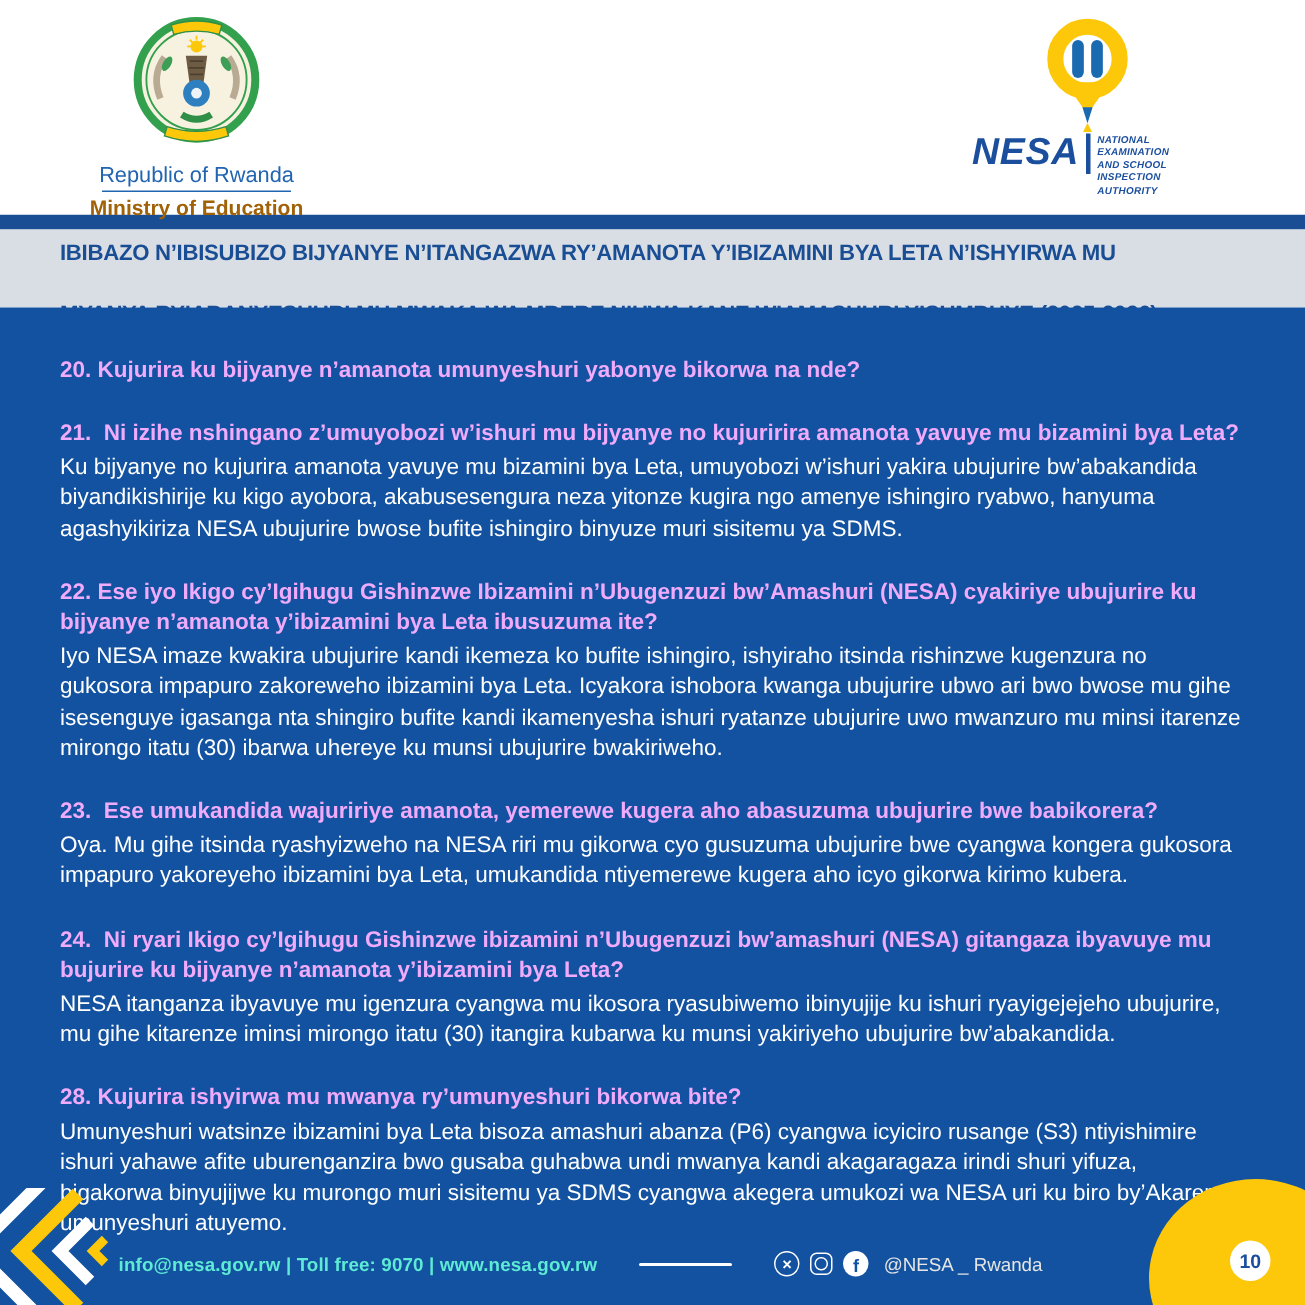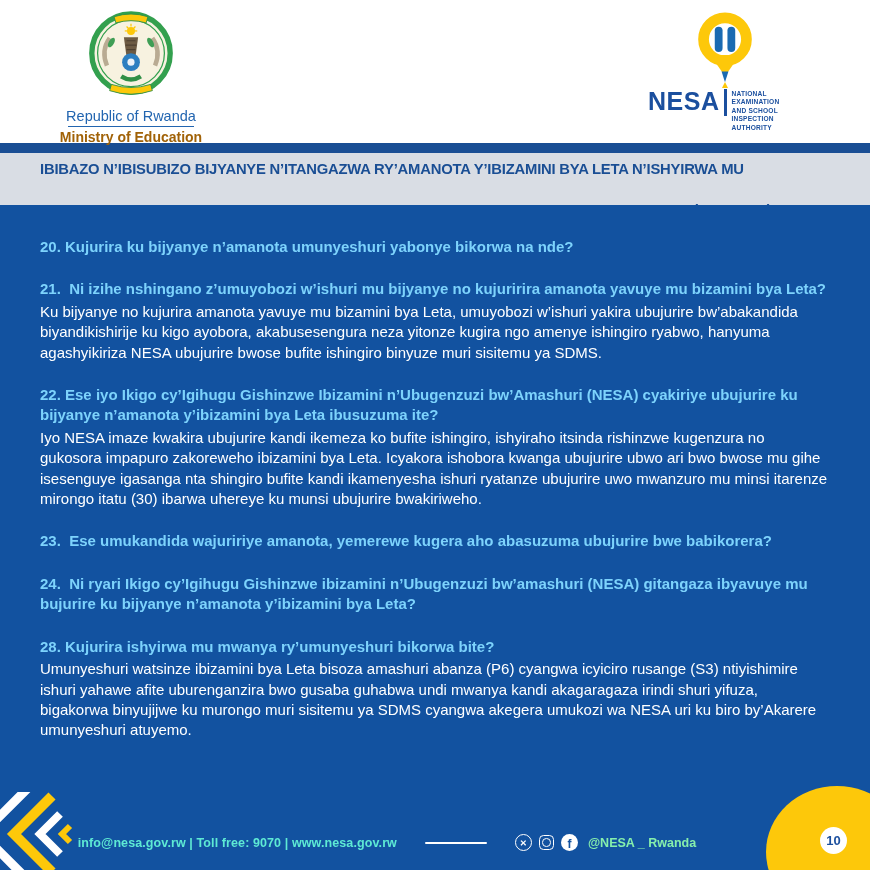--- a/index.html
+++ b/index.html
@@ -8,51 +8,51 @@
     background:#ffffff; overflow:hidden;
     font-family:"Liberation Sans", sans-serif;
     display:flex; flex-direction:column;
   }
   
   .header { height:143px; position:relative; background:#fff; flex:none; }
   .gov-logo { position:absolute; left:58px; top:8px; width:146px; text-align:center; }
   .gov-name { color:#2265b0; font-size:14.5px; margin-top:2px; }
   .gov-rule { border-top:1.5px solid #2265b0; margin:2px 10px 2px; }
   .gov-ministry { color:#a16207; font-size:14px; font-weight:bold; }
-  .nesa-logo { position:absolute; right:64px; top:12px; width:158px; }
+  .nesa-logo { position:absolute; right:64px; top:12px; width:158px;font-style:italic; }
   .nesa-mark { display:block; margin:0 auto 0 38px; }
   .nesa-text-row { display:flex; align-items:flex-start; position:relative; margin-top:-2px; }
   .nesa-acronym { color:#1b4f9e; font-size:25px; font-weight:bold; letter-spacing:0.5px; line-height:26px; }
   .nesa-sep { width:2.5px; height:27px; background:#1b4f9e; margin:1px 5px 0 5px; position:relative; }
   .nesa-tick { position:absolute; top:-7px; left:-2px; width:0; height:0;
     border-left:3px solid transparent; border-right:3px solid transparent; border-bottom:6px solid #fdc80a; }
   .nesa-sub { color:#1b4f9e; font-size:6.6px; font-weight:bold; line-height:8.4px; letter-spacing:0.2px; padding-top:2px; }
   
   .blue-strip { height:10px; background:#1a4e94; flex:none; }
   .title-band { background:#d9dde4; height:52px; display:flex; flex-direction:column; justify-content:center; padding:0 30px 0 40px; flex:none; }
   .title-line { color:#1a4e94; font-size:14.8px; font-weight:bold; line-height:20px; letter-spacing:-0.2px; white-space:nowrap;margin-top:21px; }
   
   .body { flex:1; background:#1252a0; position:relative; padding:32px 40px 0 40px; box-sizing:border-box; }
   .faq-item { margin-bottom:22px; }
-  .faq-q { margin:0 0 2px 0; color:#7dd3fc; font-size:15px; font-weight:bold; line-height:20.4px; white-space:pre-wrap; }
+  .faq-q { margin:0 0 2px 0; color:#f0abfc; font-size:15px; font-weight:bold; line-height:20.4px; white-space:pre-wrap; }
   .faq-a { margin:0; color:#ffffff; font-size:15px; line-height:20.4px; white-space:pre-wrap; }
   
   .footer-row { position:absolute; left:0; right:0; bottom:19px; display:flex; align-items:center;
     justify-content:center; gap:28px; transform:translateX(-48px); z-index:4; }
   .contact { color:#5eead4; font-size:12.5px; font-weight:bold; letter-spacing:0.1px; }
   .footer-divider { width:62px; height:2px; background:#fff; border-radius:1px; }
   .social-group { display:flex; align-items:center; gap:7px; }
   .icon-x { width:17px; height:17px; border:1.4px solid #fff; border-radius:50%; box-sizing:border-box;
     display:flex; align-items:center; justify-content:center; color:#fff; font-size:8.5px; font-weight:bold; }
   .icon-ig { width:15px; height:15px; border:1.5px solid #fff; border-radius:4.5px; box-sizing:border-box; position:relative; }
   .icon-ig::after { content:""; position:absolute; inset:2.2px; border:1.4px solid #fff; border-radius:50%; }
   .icon-fb { width:17px; height:17px; background:#fff; border-radius:50%;
     display:flex; align-items:center; justify-content:center; color:#1252a0; font-size:12px; font-weight:bold; }
   .icon-fb span { position:relative; top:1px; }
-  .social-handle { color:#86efac; font-size:12.5px; font-weight:bold; margin-left:3px; }
+  .social-handle { color:#e5e5e5; font-size:12.5px; font-weight:normal; margin-left:3px; }
   
   .corner-blob { position:absolute; right:-38px; bottom:-48px; width:142px; height:132px;
     background:#fdc80a; border-radius:50%; z-index:2; }
   .page-badge { position:absolute; right:23px; bottom:16px; width:27px; height:27px; border-radius:50%;
     background:#fff; color:#1b4f9e; font-size:13px; font-weight:bold;
     display:flex; align-items:center; justify-content:center; z-index:5; }
   .corner-chevrons { position:absolute; left:-6px; bottom:-8px; z-index:2; }
 </style>
 </head>
 <body>
@@ -130,24 +130,26 @@
       <p class="faq-a">Ku bijyanye no kujurira amanota yavuye mu bizamini bya Leta, umuyobozi w’ishuri yakira ubujurire bw’abakandida biyandikishirije ku kigo ayobora, akabusesengura neza yitonze kugira ngo amenye ishingiro ryabwo, hanyuma agashyikiriza NESA ubujurire bwose bufite ishingiro binyuze muri sisitemu ya SDMS.</p>
     </section>
 
     <section class="faq-item">
       <h3 class="faq-q">22. Ese iyo Ikigo cy’Igihugu Gishinzwe Ibizamini n’Ubugenzuzi bw’Amashuri (NESA) cyakiriye ubujurire ku bijyanye n’amanota y’ibizamini bya Leta ibusuzuma ite?</h3>
       <p class="faq-a">Iyo NESA imaze kwakira ubujurire kandi ikemeza ko bufite ishingiro, ishyiraho itsinda rishinzwe kugenzura no gukosora impapuro zakoreweho ibizamini bya Leta. Icyakora ishobora kwanga ubujurire ubwo ari bwo bwose mu gihe isesenguye igasanga nta shingiro bufite kandi ikamenyesha ishuri ryatanze ubujurire uwo mwanzuro mu minsi itarenze mirongo itatu (30) ibarwa uhereye ku munsi ubujurire bwakiriweho.</p>
     </section>
 
     <section class="faq-item">
       <h3 class="faq-q">23.  Ese umukandida wajuririye amanota, yemerewe kugera aho abasuzuma ubujurire bwe babikorera?</h3>
+      <p class="faq-a">Oya. Mu gihe itsinda ryashyizweho na NESA riri mu gikorwa cyo gusuzuma ubujurire bwe cyangwa kongera gukosora impapuro yakoreyeho ibizamini bya Leta, umukandida ntiyemerewe kugera aho icyo gikorwa kirimo kubera.</p>
     </section>
 
     <section class="faq-item">
       <h3 class="faq-q">24.  Ni ryari Ikigo cy’Igihugu Gishinzwe ibizamini n’Ubugenzuzi bw’amashuri (NESA) gitangaza ibyavuye mu bujurire ku bijyanye n’amanota y’ibizamini bya Leta?</h3>
+      <p class="faq-a">NESA itanganza ibyavuye mu igenzura cyangwa mu ikosora ryasubiwemo ibinyujije ku ishuri ryayigejejeho ubujurire, mu gihe kitarenze iminsi mirongo itatu (30) itangira kubarwa ku munsi yakiriyeho ubujurire bw’abakandida.</p>
     </section>
 
     <section class="faq-item">
       <h3 class="faq-q">28. Kujurira ishyirwa mu mwanya ry’umunyeshuri bikorwa bite?</h3>
       <p class="faq-a">Umunyeshuri watsinze ibizamini bya Leta bisoza amashuri abanza (P6) cyangwa icyiciro rusange (S3) ntiyishimire ishuri yahawe afite uburenganzira bwo gusaba guhabwa undi mwanya kandi akagaragaza irindi shuri yifuza, bigakorwa binyujijwe ku murongo muri sisitemu ya SDMS cyangwa akegera umukozi wa NESA uri ku biro by’Akarere umunyeshuri atuyemo.</p>
     </section>
 
     <div class="footer-row">
       <span class="contact">info@nesa.gov.rw | Toll free: 9070 | www.nesa.gov.rw</span>
       <span class="footer-divider"></span>

